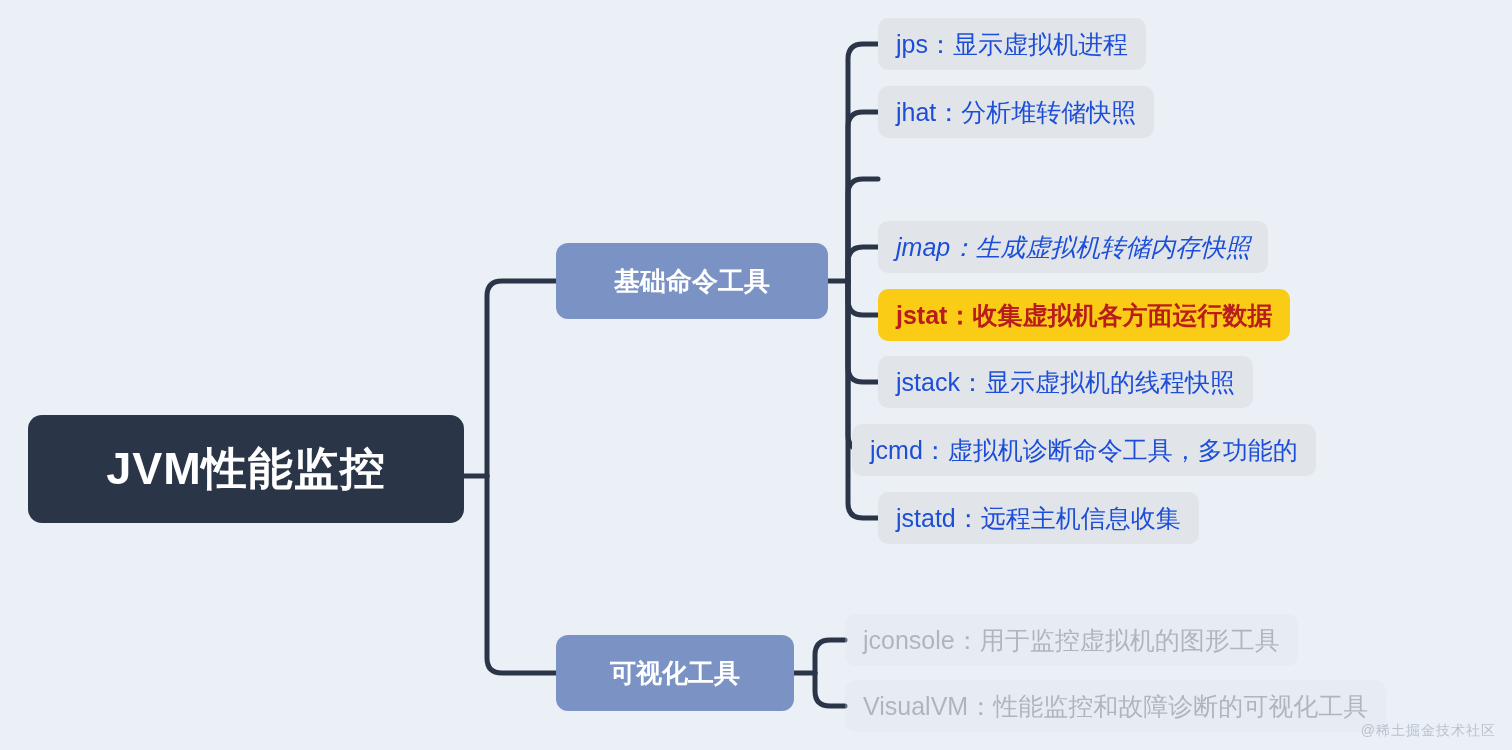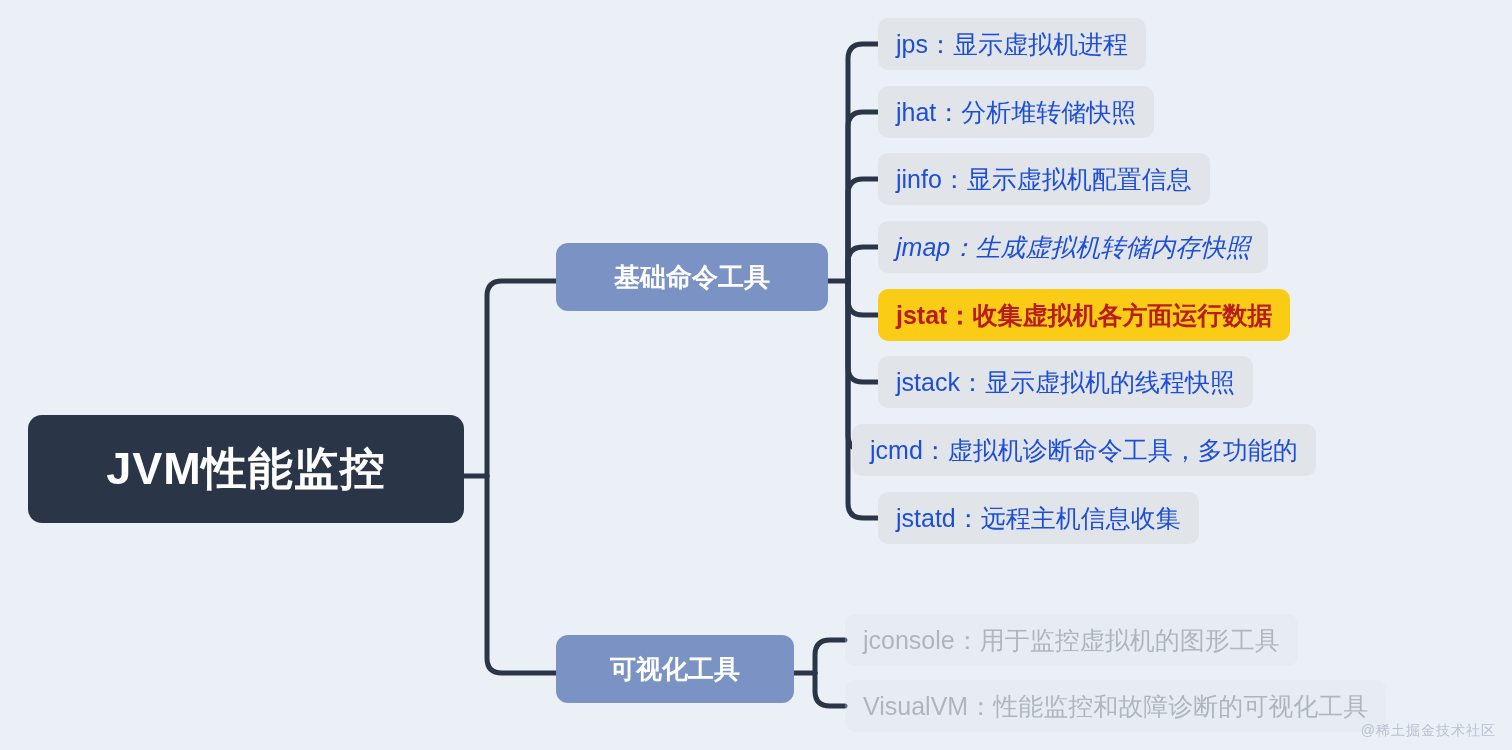--- a/index.html
+++ b/index.html
@@ -51,21 +51,21 @@
   }
 
   
   .node-branch {
     background: #7b93c4;
     color: #ffffff;
     border-radius: 12px;
     justify-content: center;
     font-size: 26px;
     font-weight: bold;
-    height: 68px;
+    height: 76px;
   }
   .branch-basic {
     left: 556px;
     top: 243px;
     width: 272px;
   }
   .branch-visual {
     left: 556px;
     top: 635px;
     width: 238px;
@@ -142,23 +142,20 @@
   <div class="node node-branch branch-basic">
     <span>基础命令工具</span>
   </div>
 
   <div class="node node-leaf" style="left:878px; top:18px;">
     <span class="leaf-label">jps：显示虚拟机进程</span>
   </div>
   <div class="node node-leaf" style="left:878px; top:86px;">
     <span class="leaf-label">jhat：分析堆转储快照</span>
   </div>
-  <div class="node node-leaf" style="left:878px; top:153px;">
-    <span class="leaf-label">jinfo：显示虚拟机配置信息</span>
-  </div>
   <div class="node node-leaf" style="left:878px; top:221px;font-style:italic;">
     <span class="leaf-label">jmap：生成虚拟机转储内存快照</span>
   </div>
   <div class="node node-leaf highlight" style="left:878px; top:289px;">
     <span class="leaf-label">jstat：收集虚拟机各方面运行数据</span>
   </div>
   <div class="node node-leaf" style="left:878px; top:356px;">
     <span class="leaf-label">jstack：显示虚拟机的线程快照</span>
   </div>
   <div class="node node-leaf" style="left:852px; top:424px;align-items:center;">

